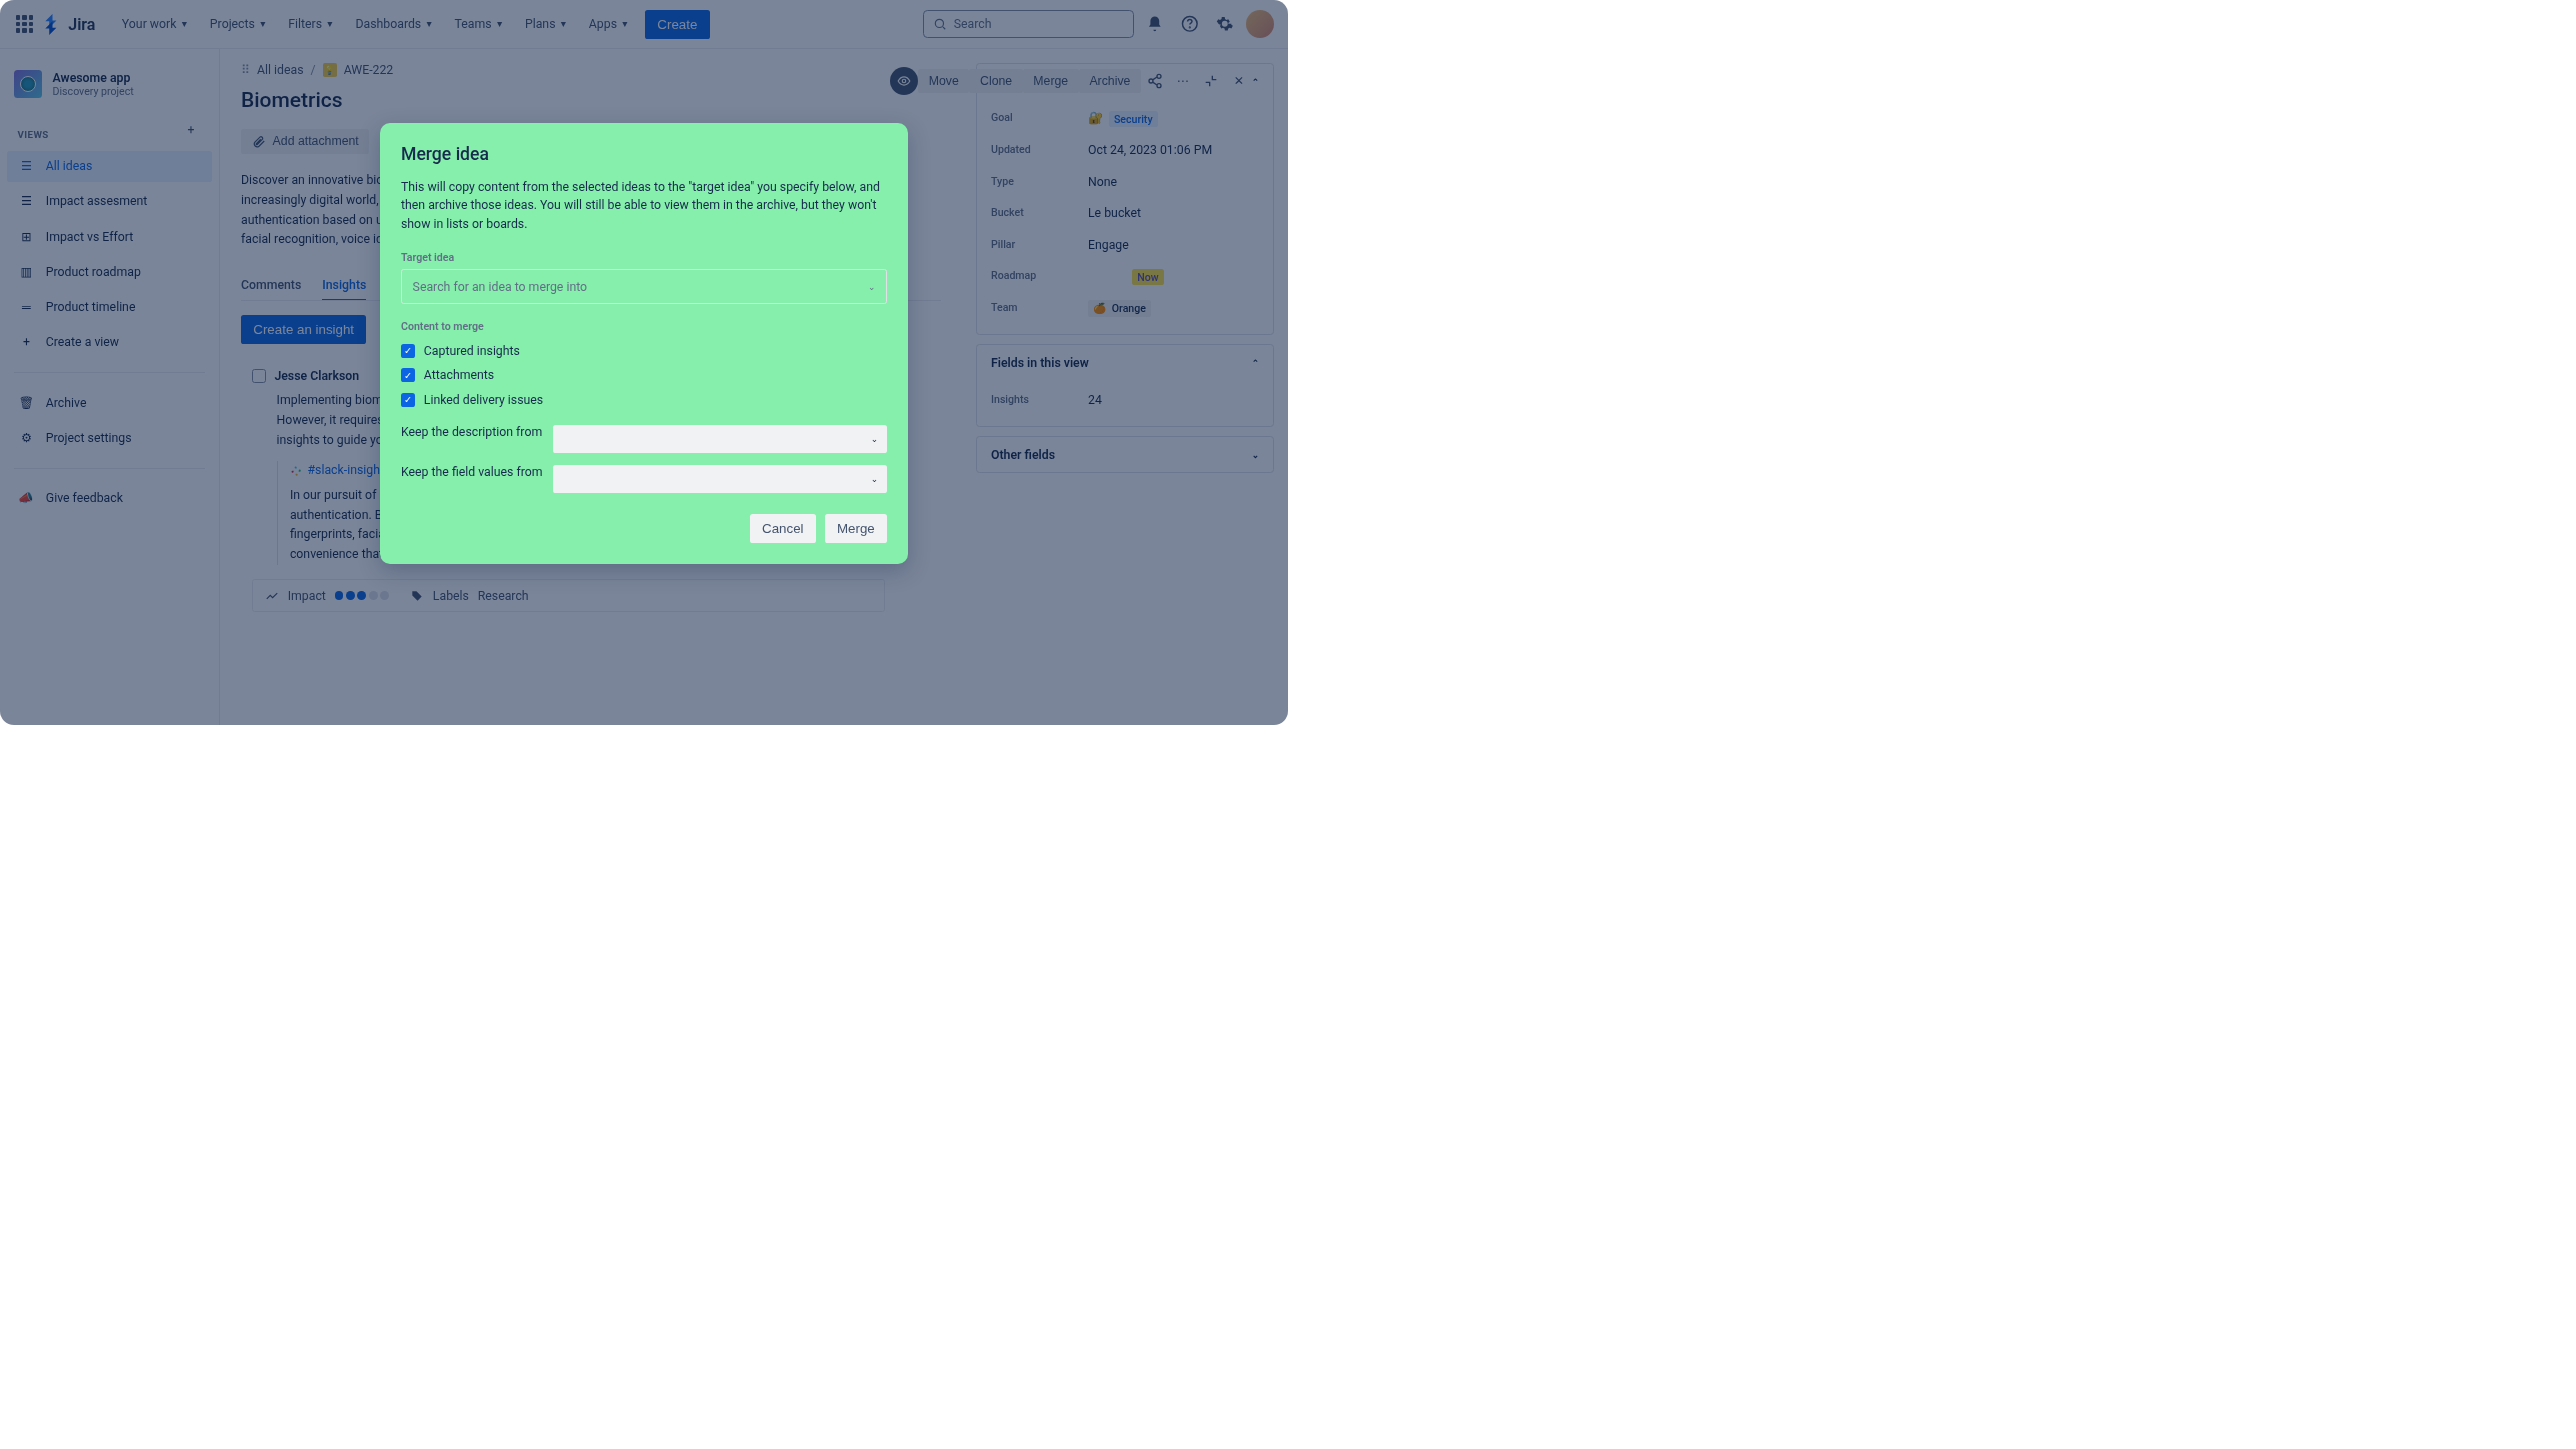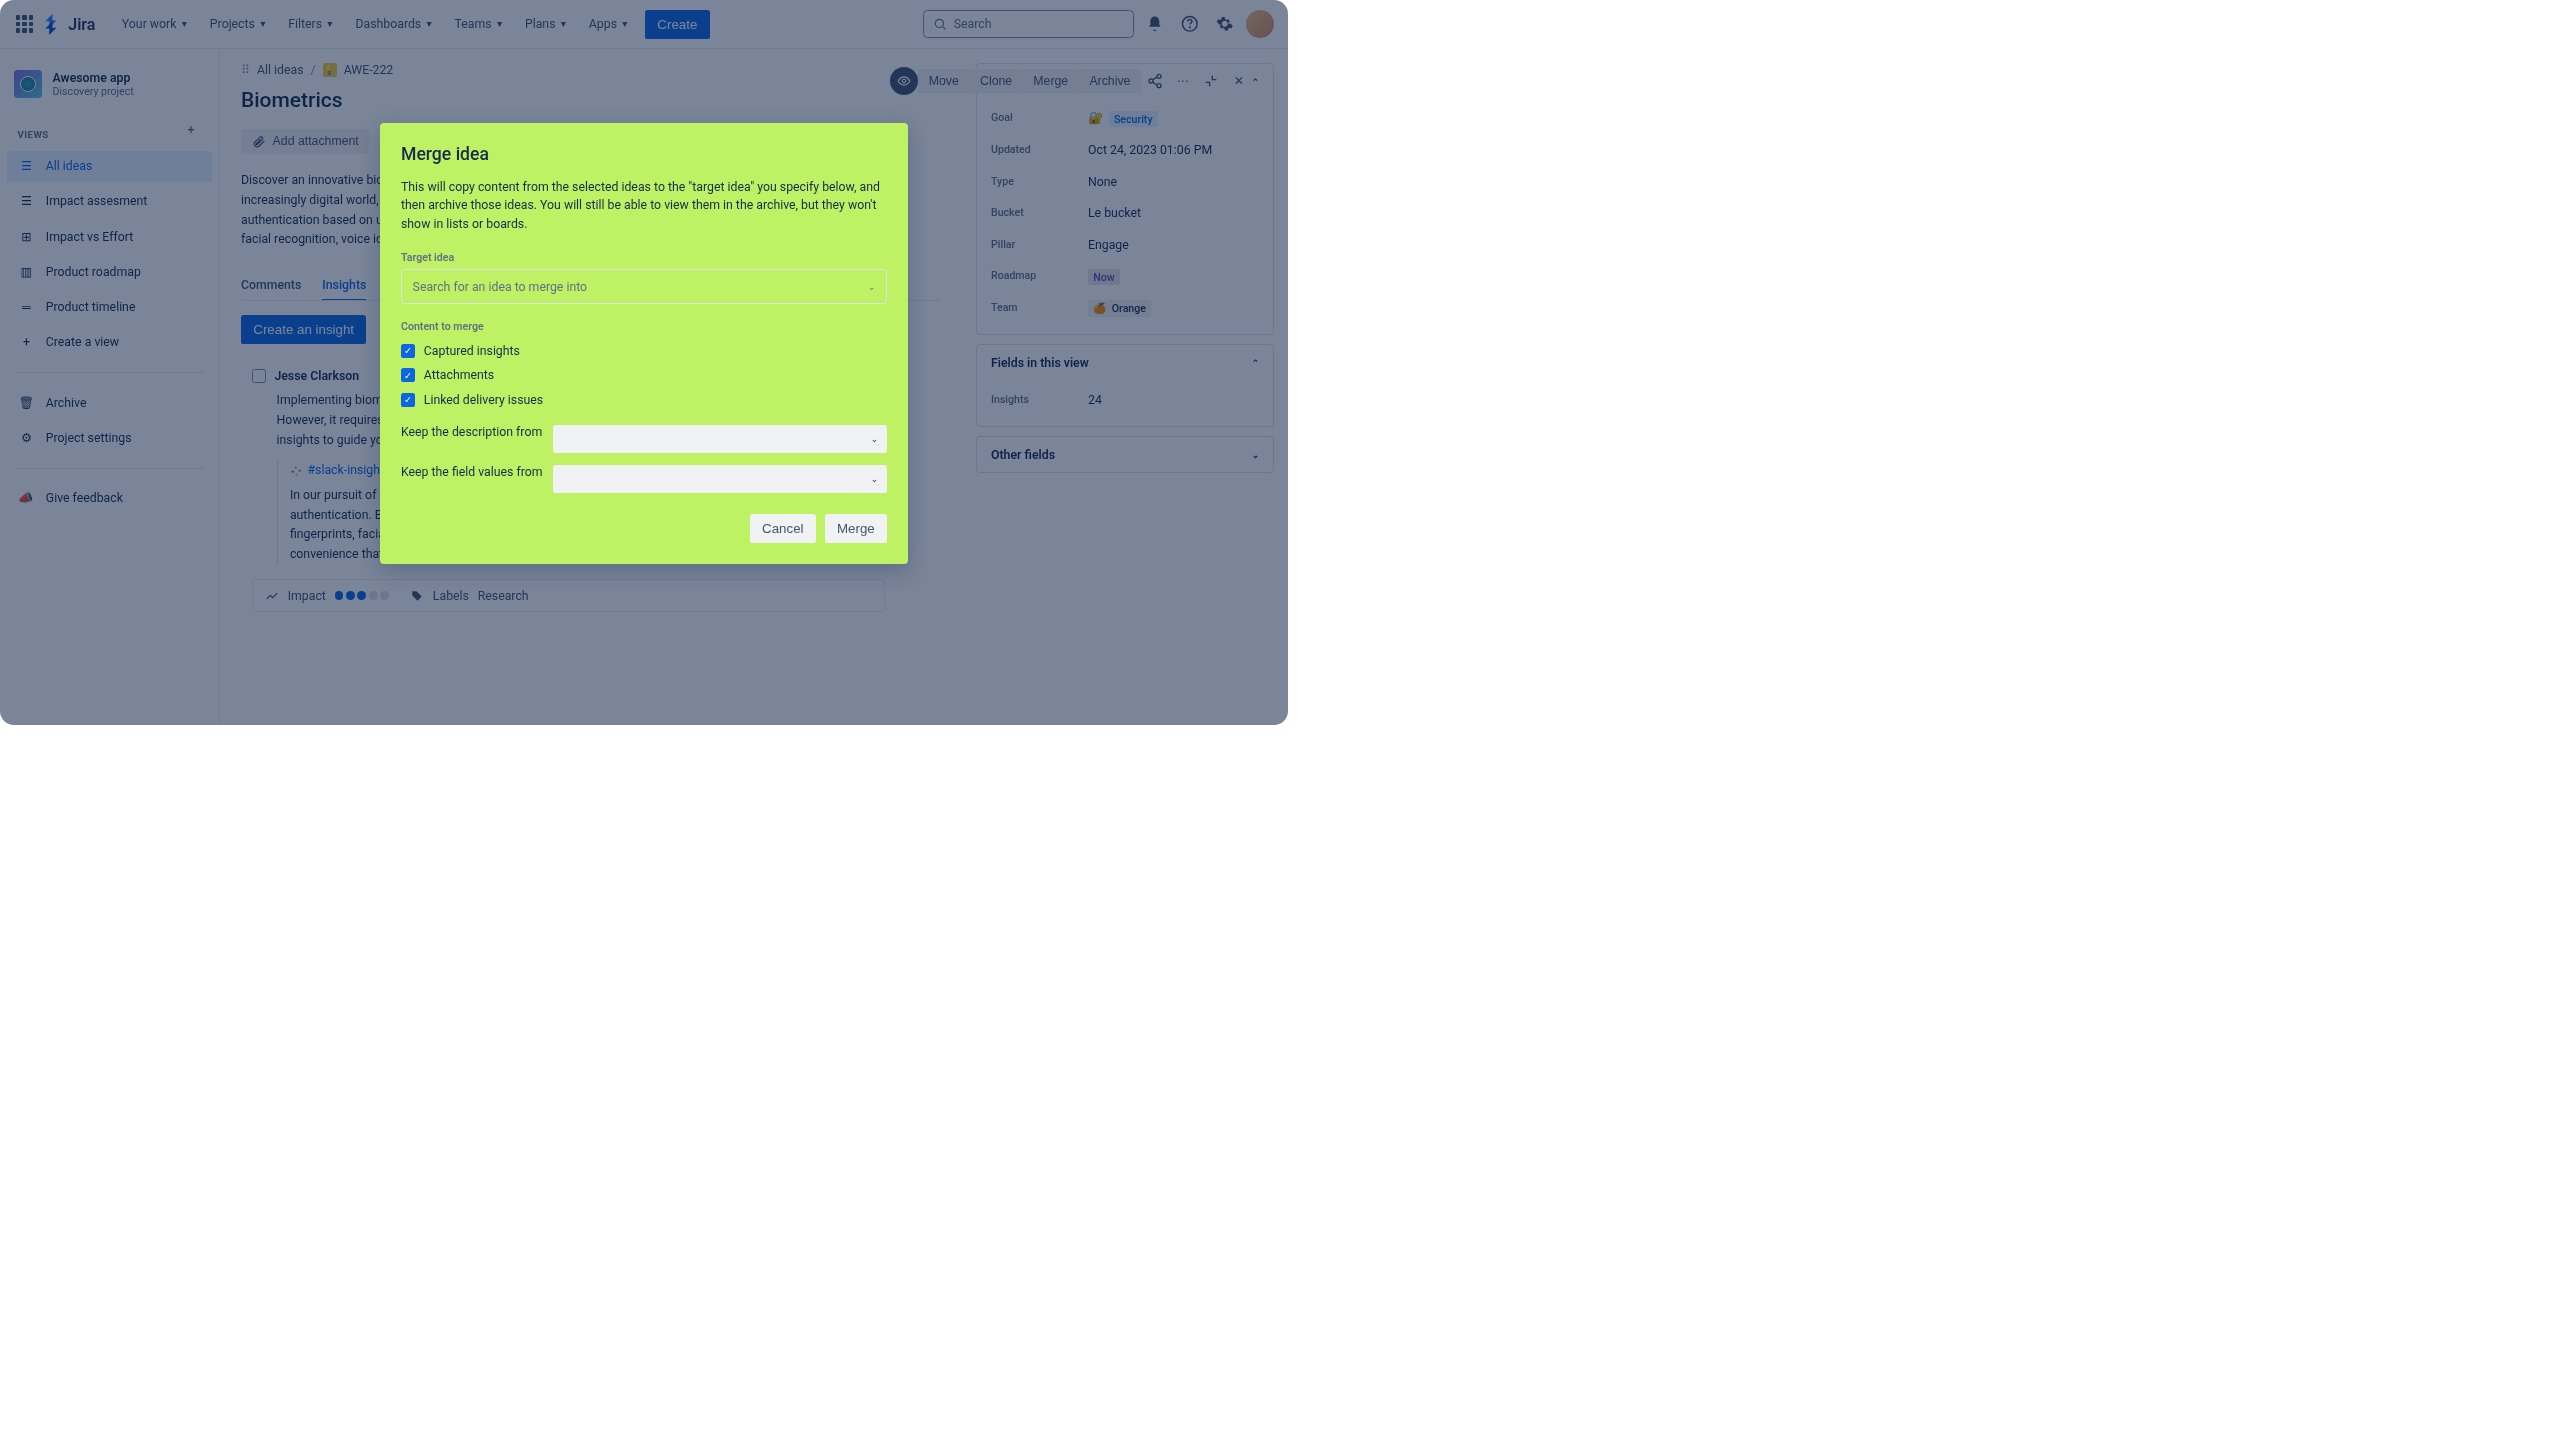--- a/index.html
+++ b/index.html
@@ -90,26 +90,26 @@
     
     .details { width:326px; padding:14px; }
     .panel { border:0.9px solid #DFE1E6; border-radius:3.5px; margin-bottom:8.8px; }
     .panel-header { display:flex; justify-content:space-between; align-items:center; padding:10.6px 14px; cursor:pointer; font-weight:600; }
     .panel-body { padding:3.5px 14px 10.6px; }
     .field-row { display:flex; padding:8.8px 0; font-size:12.3px; }
     .field-label { width:97px; color:#626F86; font-size:10.6px; font-weight:500; }
     .field-value { flex:1; color:#172B4D; }
     .badge { padding:1.8px 5.3px; border-radius:2.6px; font-size:10.6px; font-weight:500; }
     .badge-security { background:#E9F2FF; color:#0C66E4; }
-    .badge-now { background:#e5e5e5; color:#5E4DB2; }
+    .badge-now { background:#fde047; color:#5E4DB2;margin-left:44px; }
     .badge-orange { background:#F1F2F4; }
     .emoji { margin-right:5.3px; }
     
     .overlay { position:absolute; inset:0; background:rgba(9,30,66,0.54); display:flex; align-items:flex-start; justify-content:center; padding-top:123px; }
-    .modal { width:528px; background:#bef264; border-radius:4px; padding:21px; box-shadow:0 7px 21px rgba(9,30,66,0.25); }
+    .modal { width:528px; background:#86efac; border-radius:10px; padding:21px; box-shadow:0 7px 21px rgba(9,30,66,0.25); }
     .modal-title { font-size:17.6px; font-weight:500; margin-bottom:14px; }
     .modal-desc { line-height:1.5; margin-bottom:17.6px; color:#172B4D; }
     .modal-label { font-size:10.6px; font-weight:600; color:#626F86; margin-bottom:5.3px; }
     .modal-select { width:100%; height:35px; border:1.8px solid #DFE1E6; border-radius:2.6px; padding:0 10.6px; display:flex; align-items:center; justify-content:space-between; color:#626F86; cursor:pointer; margin-bottom:16px; }
     .check-row { display:flex; align-items:center; gap:8.8px; padding:5.3px 0; }
     .check-box { width:14px; height:14px; background:#0C66E4; border-radius:2.6px; display:flex; align-items:center; justify-content:center; color:#fff; font-size:9.7px; cursor:pointer; }
     .inline-select-row { display:flex; align-items:flex-start; gap:10.6px; margin-top:12.3px; }
     .inline-select-label { flex:0 0 auto; }
     .inline-select { flex:1; height:28px; background:#F1F2F4; border-radius:2.6px; display:flex; align-items:center; justify-content:flex-end; padding:0 8.8px; cursor:pointer; }
     .modal-footer { display:flex; justify-content:flex-end; gap:8.8px; margin-top:21px; }

